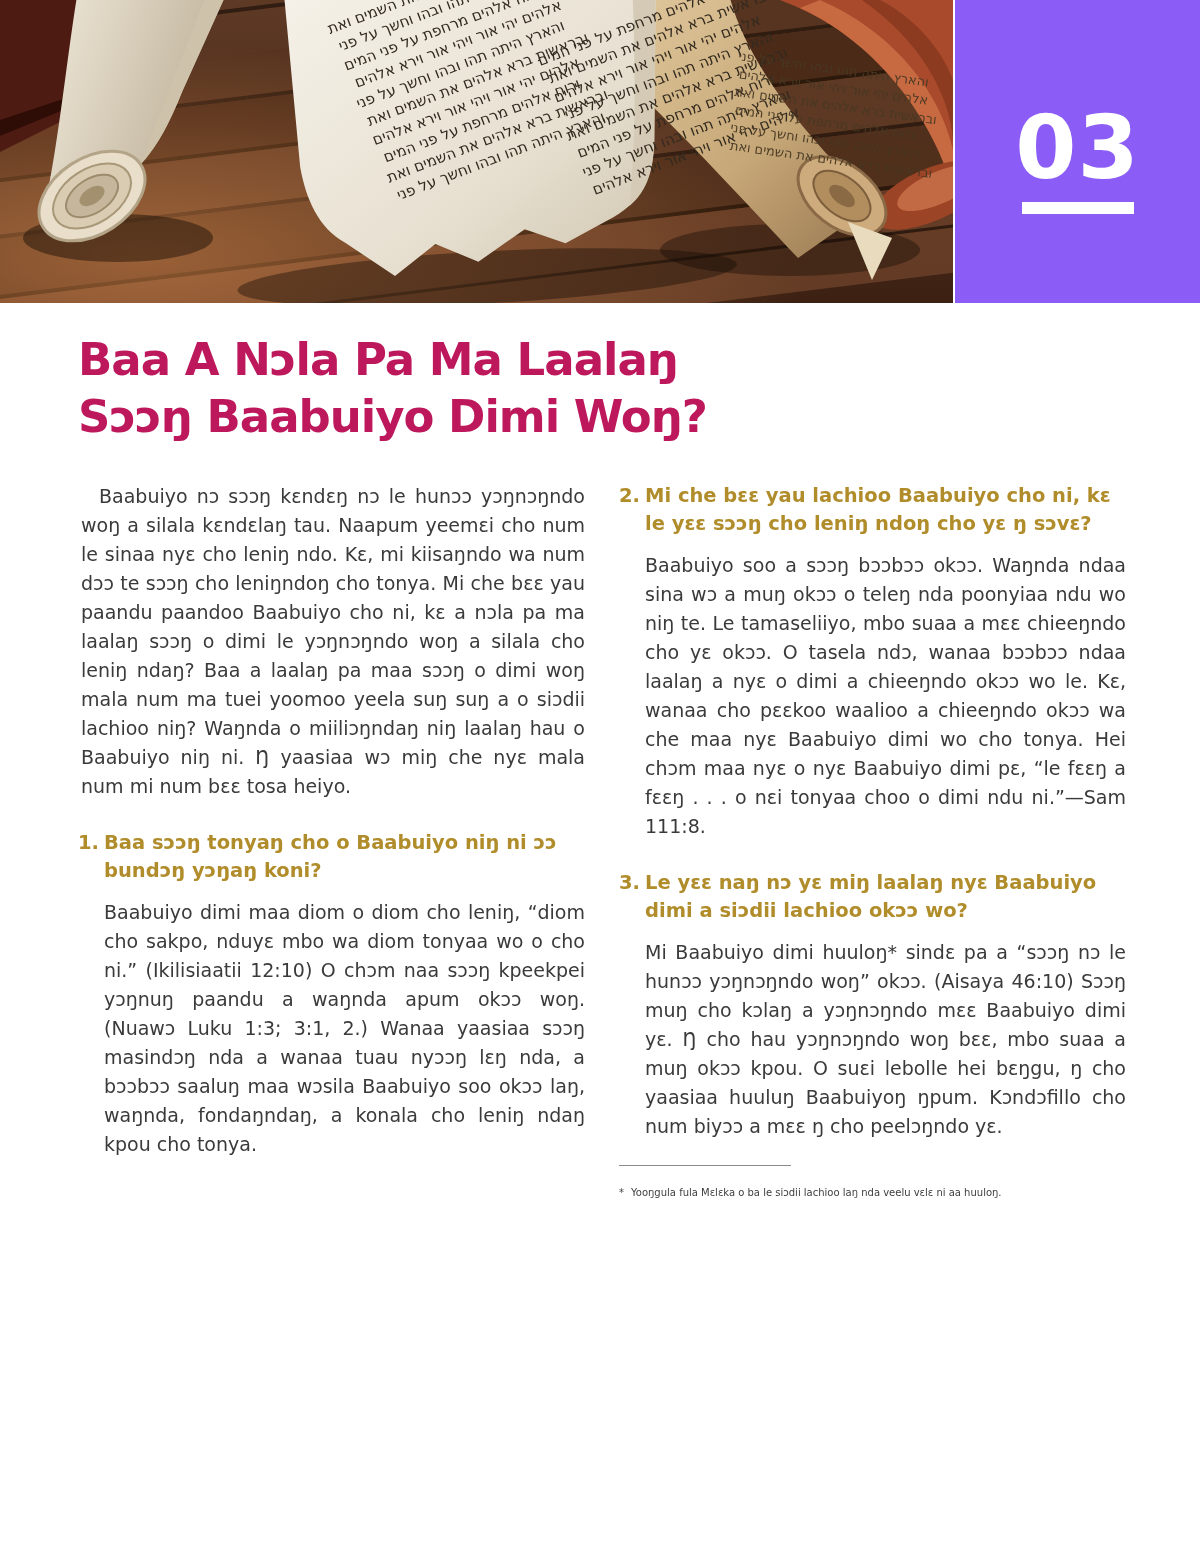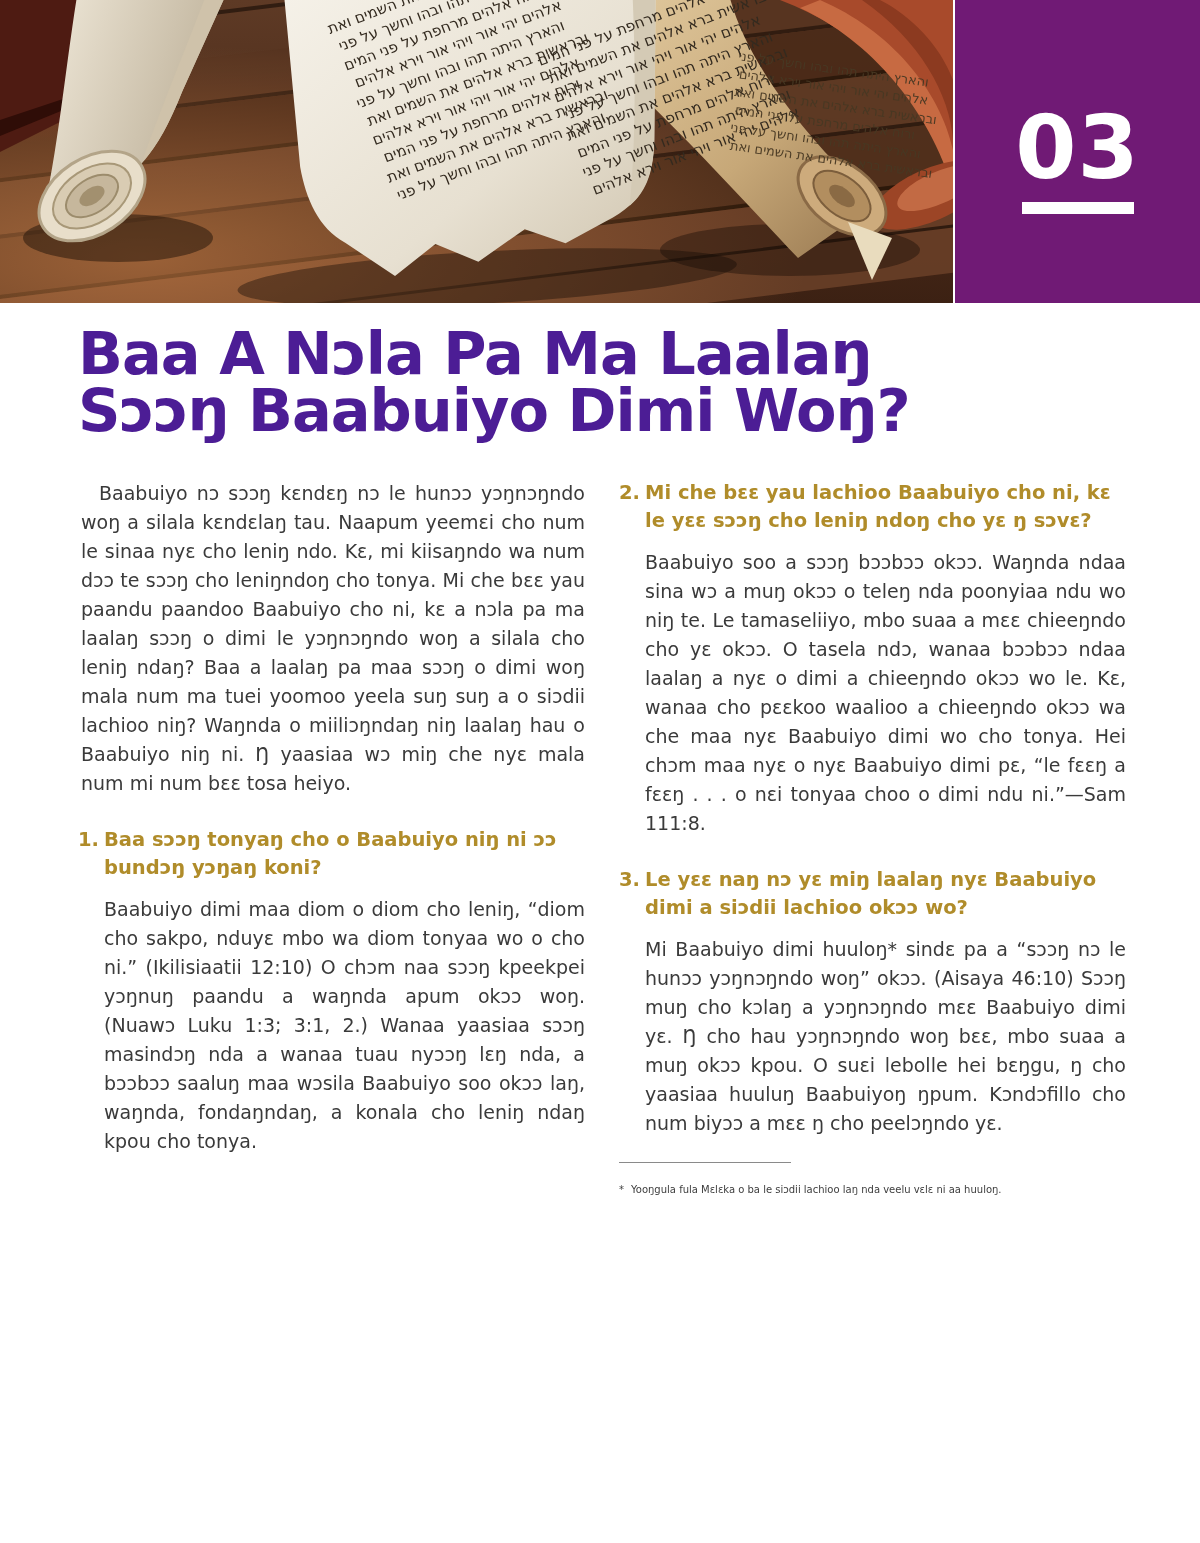--- a/index.html
+++ b/index.html
@@ -41,25 +41,25 @@
   .chapter-underline{
     width:112px;height:12px;
     background:#ffffff;
     margin-top:10px;
   }
   
   .article{
     padding:0 78px;
   }
   .page-title{
-    margin-top:22px;
-    font-size:59px;
+    margin-top:28px;
+    font-size:45px;
     line-height:57px;
     font-weight:700;
-    color:#4c1d95;
+    color:#be185d;
     letter-spacing:-1px;
   }
   .columns{
     margin-top:37px;
     display:flex;
     gap:34px;
   }
   .col{width:507px;}
   p.body{
     font-size:19px;
@@ -227,21 +227,21 @@
           <text x="4" y="54">ורוח אלהים מרחפת על פני המים</text>
           <text x="2" y="72">והארץ היתה תהו ובהו וחשך על פני</text>
           <text x="4" y="90">ובראשית ברא אלהים את השמים ואת</text>
         </g>
       </g>
     </svg>
   </div>
 
   <div class="hero-gap"></div>
 
-  <div class="chapter-badge" style="background:#701a75;">
+  <div class="chapter-badge" style="background:#8b5cf6;">
     <div class="chapter-number">03</div>
     <div class="chapter-underline"></div>
   </div>
 </div>
 
 <div class="article">
 
   <h1 class="page-title">
     <span>Baa A Nɔla Pa Ma Laalaŋ</span><br>
     <span>Sɔɔŋ Baabuiyo Dimi Woŋ?</span>

